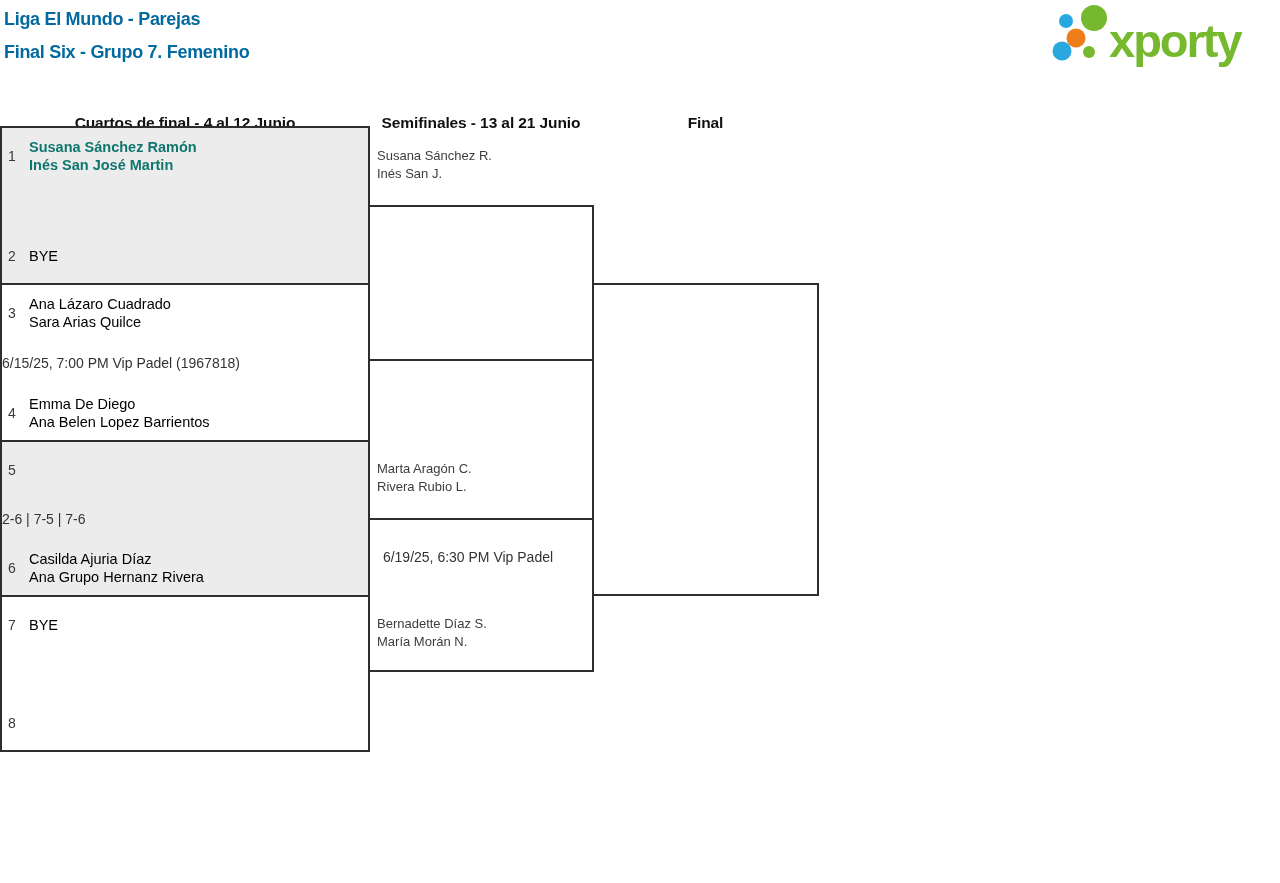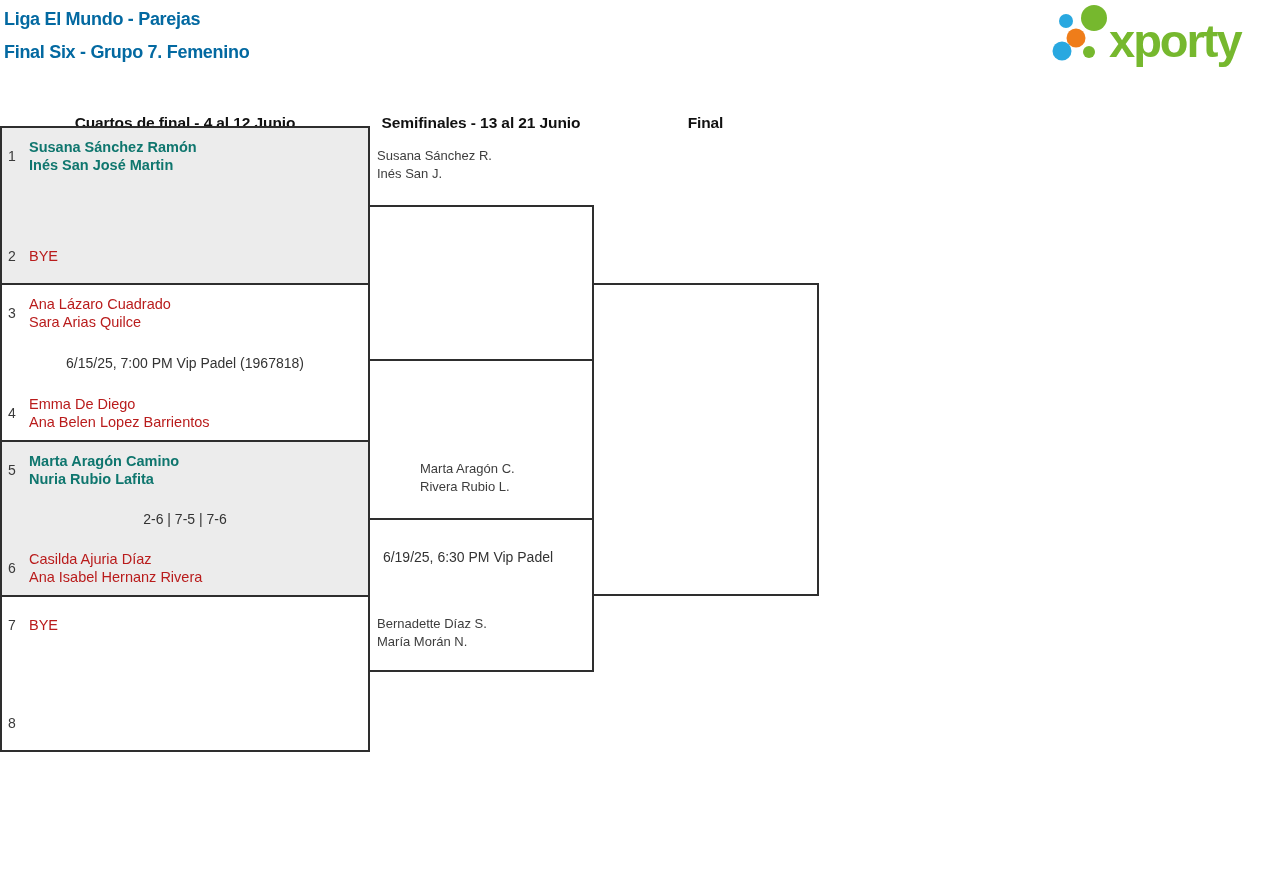--- a/index.html
+++ b/index.html
@@ -32,31 +32,31 @@
   .sf-box{left:368px;width:226px;}
   .sf1{top:205px;height:156px;}
   .sf2{top:518px;height:154px;}
   .final-box{left:592px;top:283px;width:227px;height:313px;}
 
   
   .team-row{position:absolute;left:6px;right:4px;height:36px;display:flex;align-items:center;}
   .team-row.pos-top{top:10px;}
   .team-row.pos-bottom{bottom:9px;}
   .seed{width:21px;flex:none;font-size:14px;color:#3a3a3a;}
-  .names{font-size:14.5px;line-height:18px;color:#b91c1c;}
+  .names{font-size:14.5px;line-height:18px;color:#000000;}
   .names.bold{font-weight:700;color:#0f766e;}
 
   
   .center-info{position:absolute;left:0;right:0;top:50%;transform:translateY(-50%);
-    text-align:center;font-size:14px;color:#333;}
+    text-align:left;font-size:14px;color:#333;}
 
   
   .sf-team{left:377px;font-size:13px;line-height:18px;color:#3d3d3d;}
   .sf-team-1{top:147px;}
-  .sf-team-2{top:460px;margin-left:43px;}
+  .sf-team-2{top:460px;}
   .sf-team-3{top:615px;}
   .sf-info{left:368px;width:200px;top:549px;text-align:center;font-size:14px;color:#333;}
 </style>
 </head>
 <body>
 
 <div class="abs page-title">
   <div>Liga El Mundo - Parejas</div>
   <div>Final Six - Grupo 7. Femenino</div>
 </div>
@@ -108,31 +108,27 @@
     <div class="names">
       <div>Emma De Diego</div>
       <div>Ana Belen Lopez Barrientos</div>
     </div>
   </div>
 </div>
 
 <div class="abs box qf-box qf3">
   <div class="team-row pos-top">
     <span class="seed">5</span>
-    <div class="names bold">
-      <div>Marta Aragón Camino</div>
-      <div>Nuria Rubio Lafita</div>
-    </div>
   </div>
   <div class="center-info">2-6 | 7-5 | 7-6</div>
   <div class="team-row pos-bottom">
     <span class="seed">6</span>
     <div class="names">
       <div>Casilda Ajuria Díaz</div>
-      <div>Ana Isabel Hernanz Rivera</div>
+      <div>Ana Grupo Hernanz Rivera</div>
     </div>
   </div>
 </div>
 
 <div class="abs box qf-box qf4">
   <div class="team-row pos-top">
     <span class="seed">7</span>
     <div class="names">
       <div>BYE</div>
     </div>

